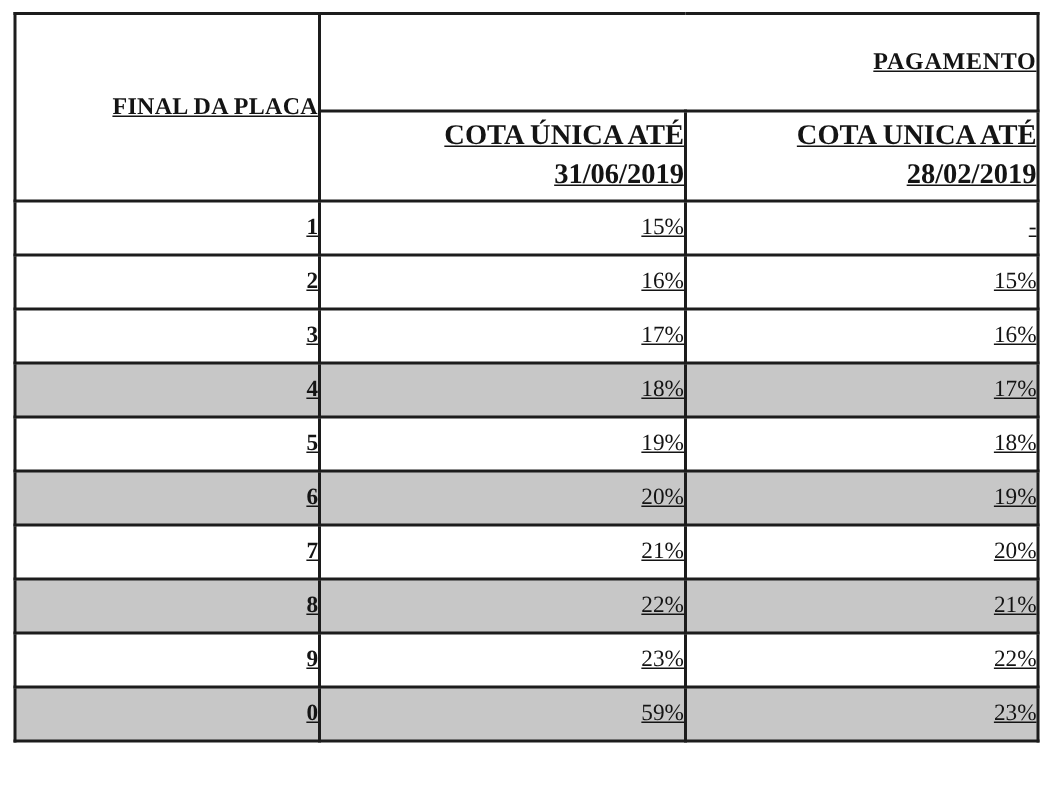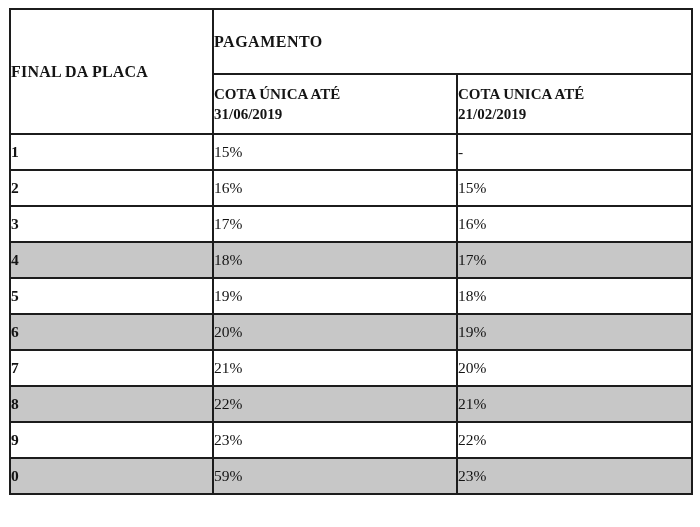--- a/index.html
+++ b/index.html
@@ -21,44 +21,45 @@
     position: absolute;
     top: 8px;
     left: 9px;
     width: 682px;
     border-collapse: collapse;
     table-layout: fixed;
   }
   table.placa-table th,
   table.placa-table td {
     border: 2px solid #1c1c1c;
-    text-align: left;
+    text-align: right;
     vertical-align: middle;
     color: #141414;
     padding: 0;
+    text-decoration: underline;
   }
   col.c1 { width: 203px; }
   col.c2 { width: 244px; }
   col.c3 { width: 235px; }
 
   th.corner {
     font-size: 16px;
     font-weight: bold;
     letter-spacing: 0.2px;
     border-radius: 19px;
   }
   th.group {
     height: 63px;
     font-size: 16px;
     font-weight: bold;
     letter-spacing: 0.5px;
   }
   th.sub {
     height: 58px;
-    font-size: 15px;
+    font-size: 19px;
     font-weight: bold;
     line-height: 1.35;
   }
   th.sub span { display: block; }
 
   td.plate {
     height: 34px;
     font-size: 15.5px;
     font-weight: bold;
   }
@@ -85,21 +86,21 @@
         <th class="corner" rowspan="2">FINAL DA PLACA</th>
         <th class="group" colspan="2">PAGAMENTO</th>
       </tr>
       <tr>
         <th class="sub">
           <span>COTA ÚNICA ATÉ</span>
           <span>31/06/2019</span>
         </th>
         <th class="sub">
           <span>COTA UNICA ATÉ</span>
-          <span>21/02/2019</span>
+          <span>28/02/2019</span>
         </th>
       </tr>
     </thead>
     <tbody>
       <tr>
         <td class="plate">1</td>
         <td class="pct">15%</td>
         <td class="pct">-</td>
       </tr>
       <tr>

